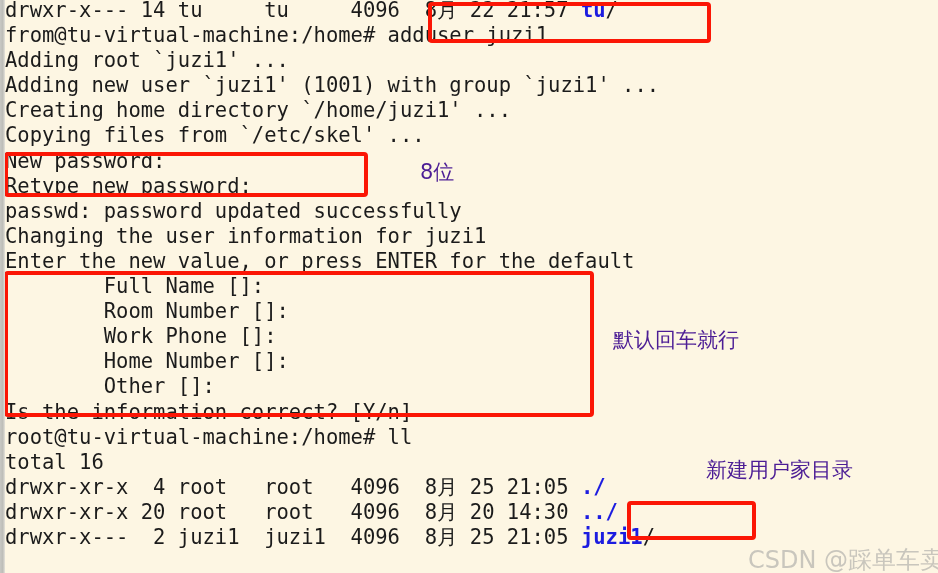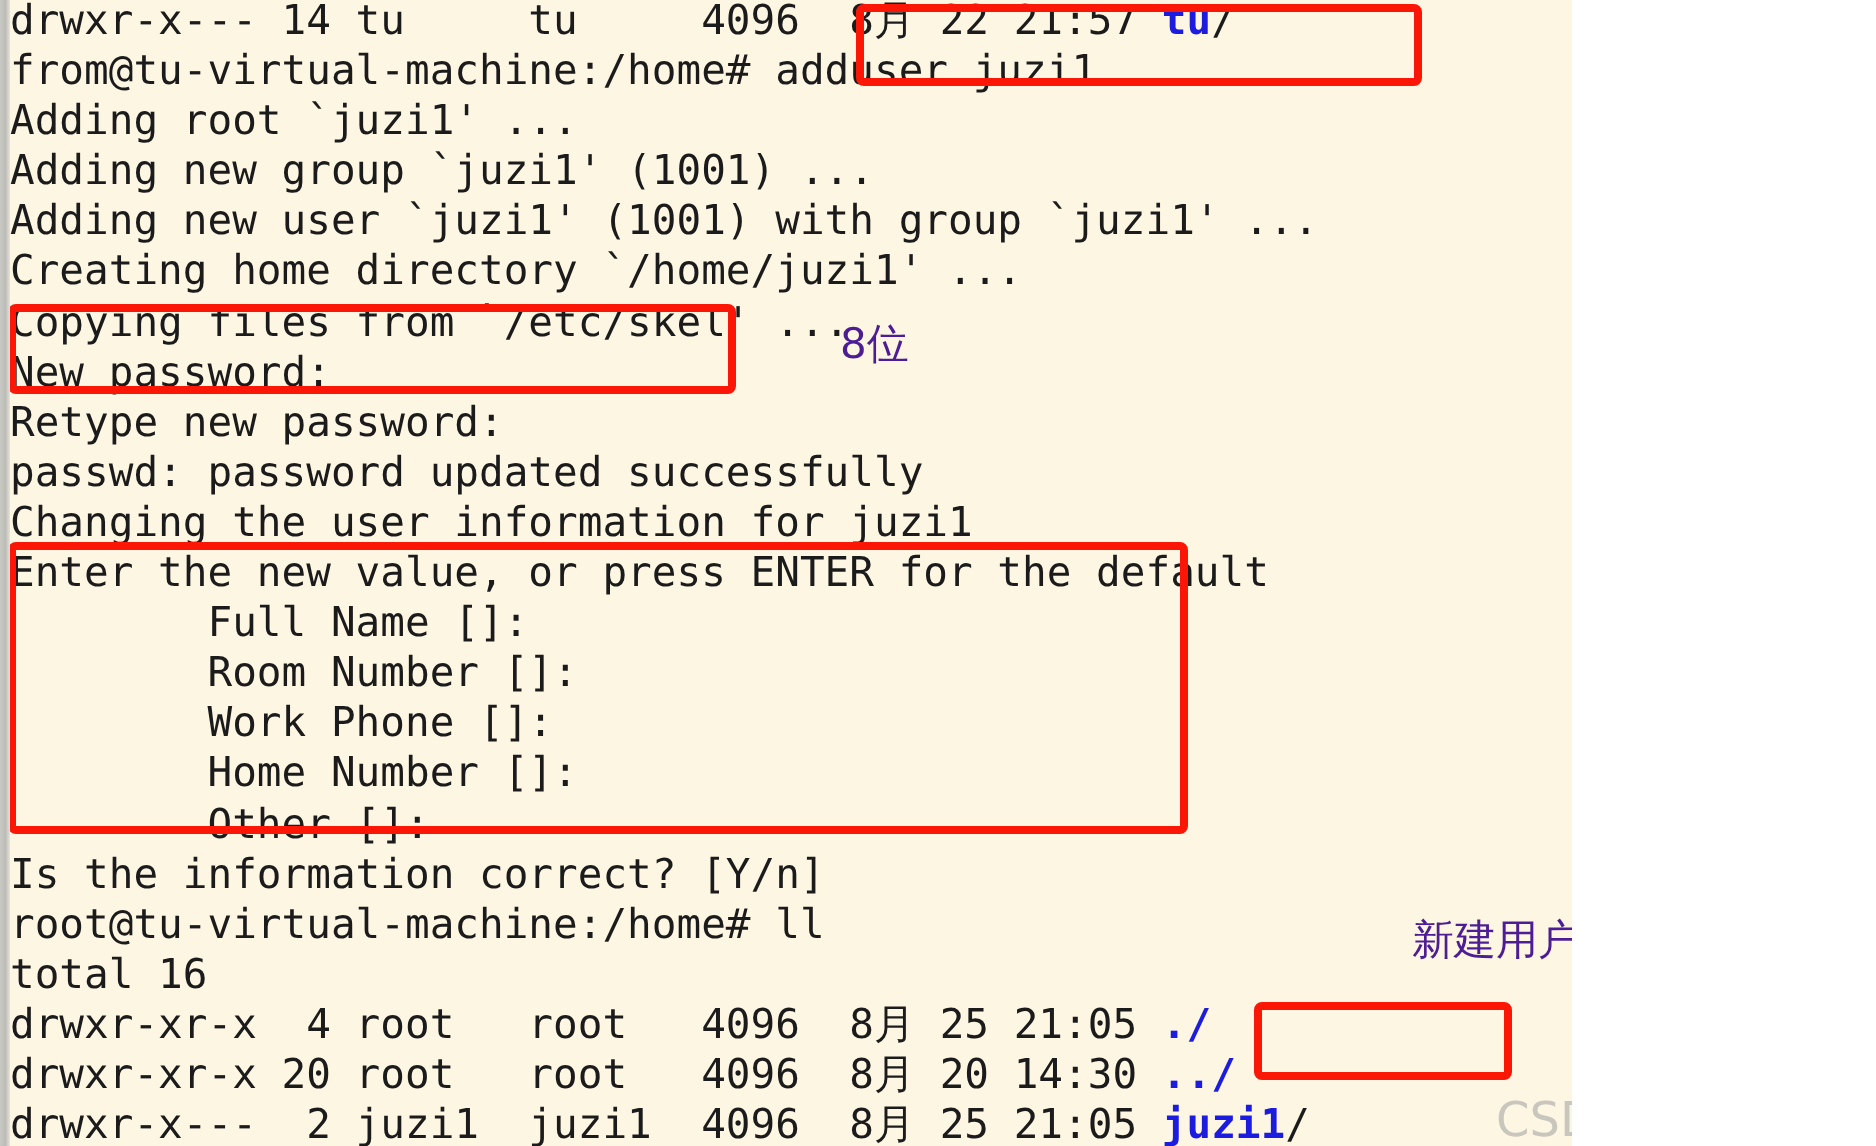--- a/index.html
+++ b/index.html
@@ -2,21 +2,21 @@
 <html><head>
 <meta charset="utf-8">
 <style>
   html, body {
     margin: 0;
     padding: 0;
     background: #ffffff;
   }
   #screen {
     position: relative;
-    width: 786px;
+    width: 938px;
     height: 573px;
     overflow: hidden;
     background: #fdf6e3;
     font-family: "DejaVu Sans Mono", "Liberation Mono", monospace;
   }
   
   .left-gutter {
     position: absolute;
     left: 0; top: 0;
     width: 5px; height: 573px;
@@ -84,21 +84,20 @@
 <body>
 
 <div id="screen">
 
   <div class="left-gutter"></div>
 
   <div class="term">
     <div class="line"><span>drwxr-x--- 14 tu     tu     4096  8月 22 21:57 </span><span class="dir">tu</span><span class="plain">/</span></div>
     <div class="line"><span>from@tu-virtual-machine:/home# adduser juzi1</span></div>
     <div class="line"><span>Adding root `juzi1' ...</span></div>
-    <div class="line"><span>Adding new group `juzi1' (1001) ...</span></div>
     <div class="line"><span>Adding new user `juzi1' (1001) with group `juzi1' ...</span></div>
     <div class="line"><span>Creating home directory `/home/juzi1' ...</span></div>
     <div class="line"><span>Copying files from `/etc/skel' ...</span></div>
     <div class="line"><span>New password:</span></div>
     <div class="line"><span>Retype new password:</span></div>
     <div class="line"><span>passwd: password updated successfully</span></div>
     <div class="line"><span>Changing the user information for juzi1</span></div>
     <div class="line"><span>Enter the new value, or press ENTER for the default</span></div>
     <div class="line"><span>        Full Name []:</span></div>
     <div class="line"><span>        Room Number []:</span></div>
@@ -113,17 +112,18 @@
     <div class="line"><span>drwxr-x---  2 juzi1  juzi1  4096  8月 25 21:05 </span><span class="dir">juzi1</span><span class="plain">/</span></div>
 
   </div>
 
   <div class="redbox b-cmd"></div>
   <div class="redbox b-passwd"></div>
   <div class="redbox b-fields"></div>
   <div class="redbox b-juzi"></div>
 
   <div class="annot a-8wei">8位</div>
+  <div class="annot a-enter">默认回车就行</div>
   <div class="annot a-homedir">新建用户家目录</div>
 
   <div class="watermark">CSDN @踩单车卖橘子</div>
 
 </div>
 
 </body></html>

